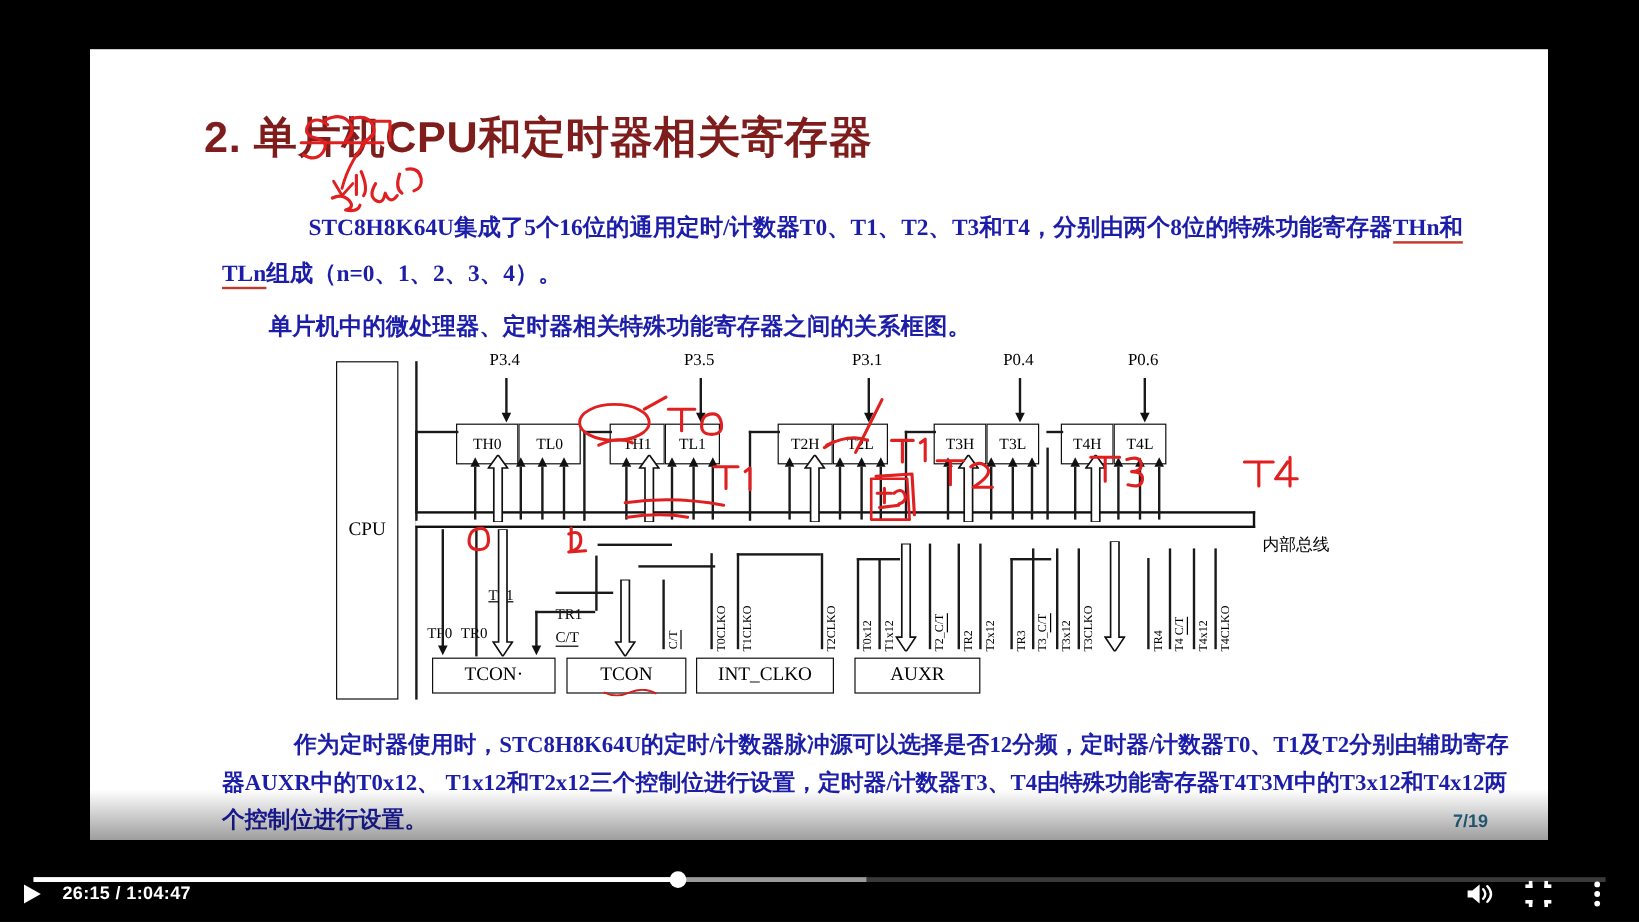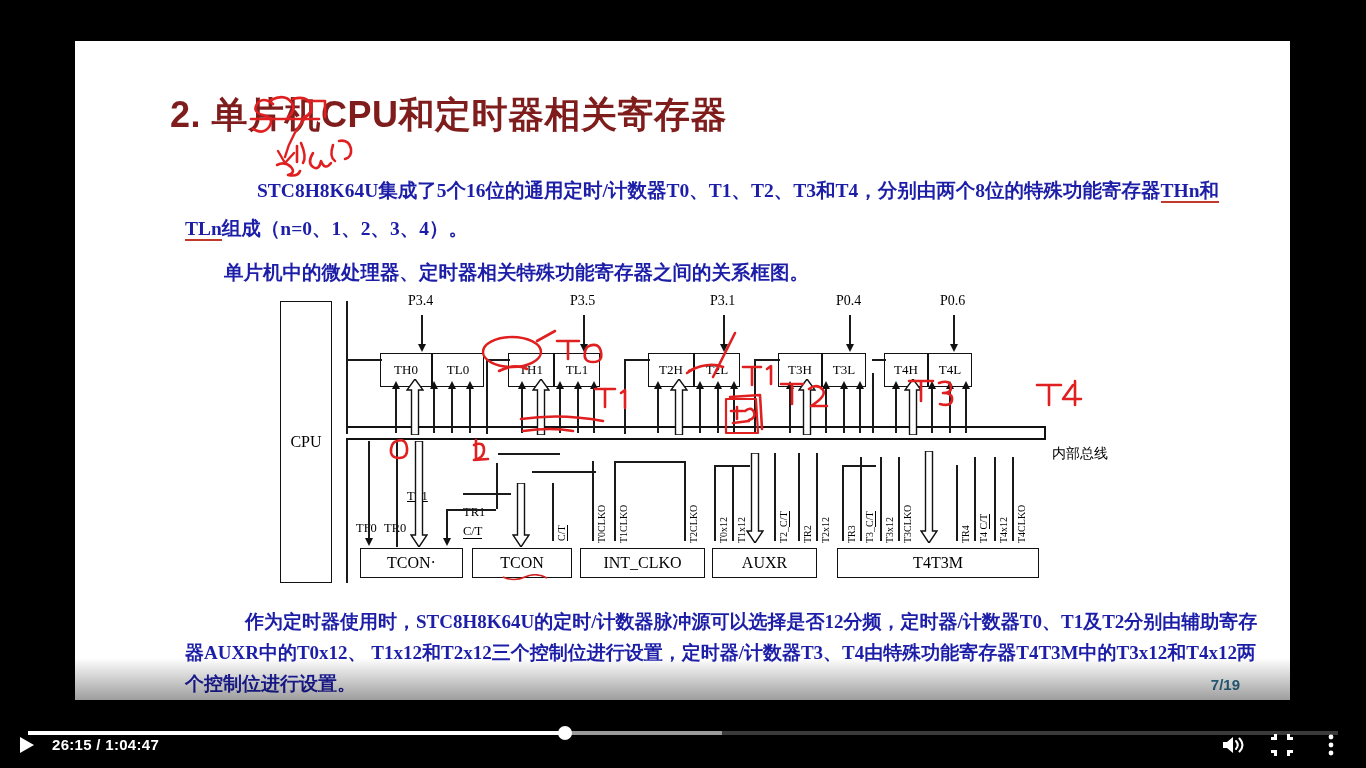--- a/index.html
+++ b/index.html
@@ -224,28 +224,25 @@
         <div class="ln v" style="left:474px;top:66px;height:75px;"></div>
       <div class="ln h" style="left:592px;top:66px;width:14px;"></div>
         <div class="ln v" style="left:592px;top:80px;height:60px;"></div>
 
       <div class="bx sfr" style="left:80px;top:255px;width:103px;">
         <span>TCON·</span>
         </div>
       <div class="bx sfr" style="left:192px;top:255px;width:100px;">
         <span>TCON</span>
         </div>
-      <div class="bx sfr" style="left:300px;top:255px;width:125px;">
+      <div class="bx sfr" style="left:300px;top:255px;width:115px;">
         <span>INT_CLKO</span>
         </div>
       <div class="bx sfr" style="left:432px;top:255px;width:105px;">
         <span>AUXR</span>
-        </div>
-      <div class="bx sfr" style="left:557px;top:255px;width:202px;">
-        <span>T4T3M</span>
         </div>
 
       <svg style="position:absolute;left:222px;top:281px;" width="46" height="8">
         <path d="M1 3 Q12 8 23 3 T45 4" fill="none" stroke="#d02020" stroke-width="1.6"></path>
         </svg>
 
       <div class="lbl" style="left:76px;top:228px;">TF0</div>
       <div class="lbl" style="left:104px;top:228px;">TR0</div>
       <div class="lbl" style="left:127px;top:196px;text-decoration:underline;">TF1</div>
       <div class="lbl" style="left:183px;top:212px;">TR1</div>

